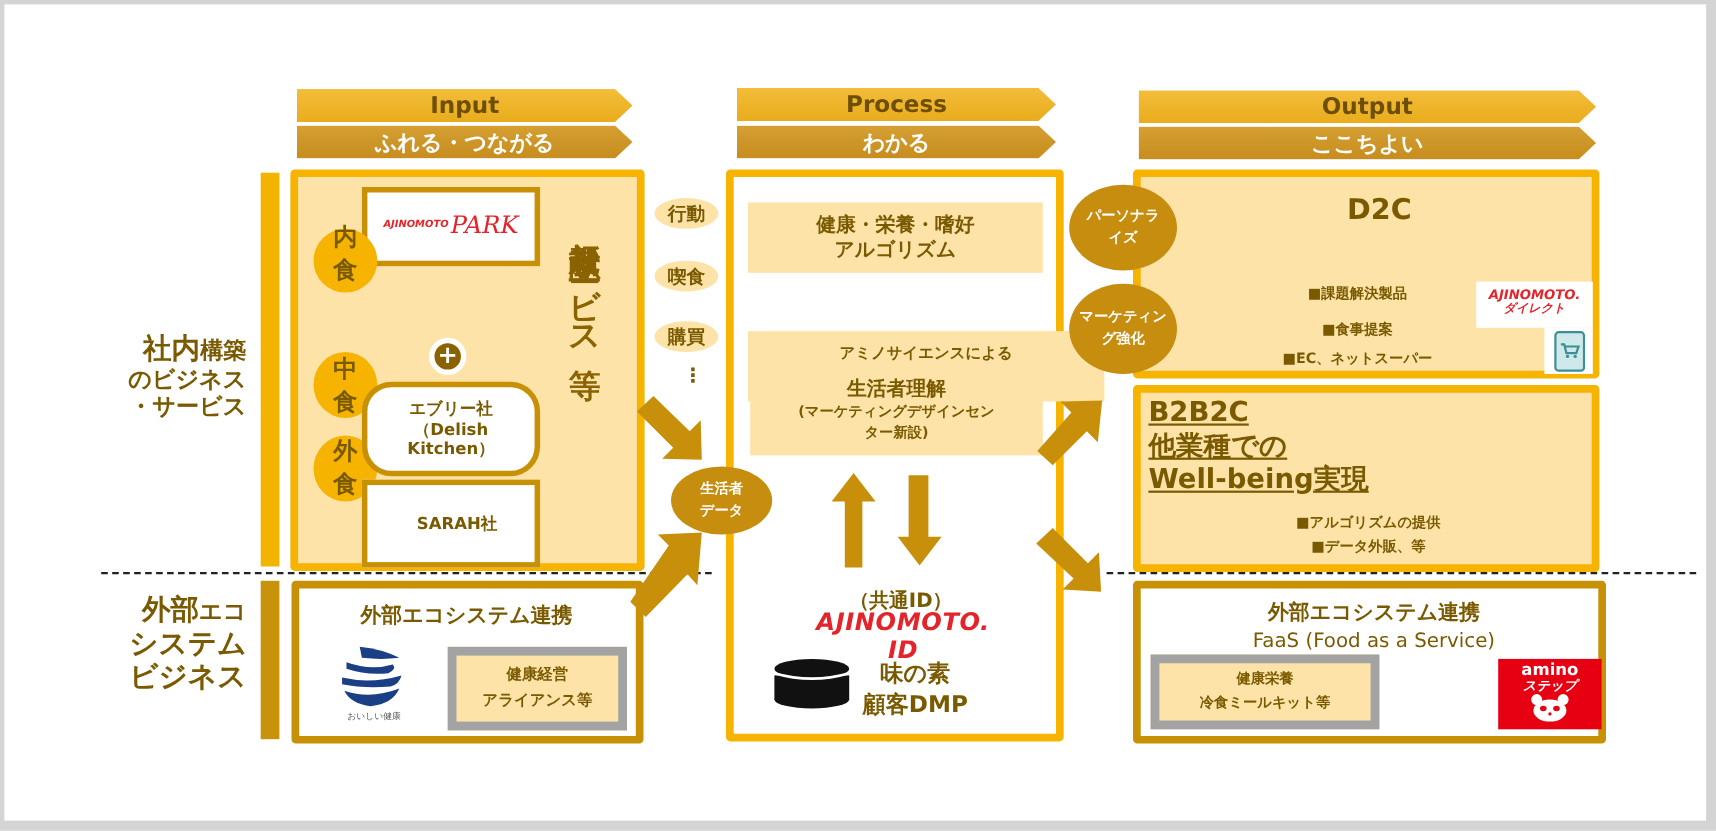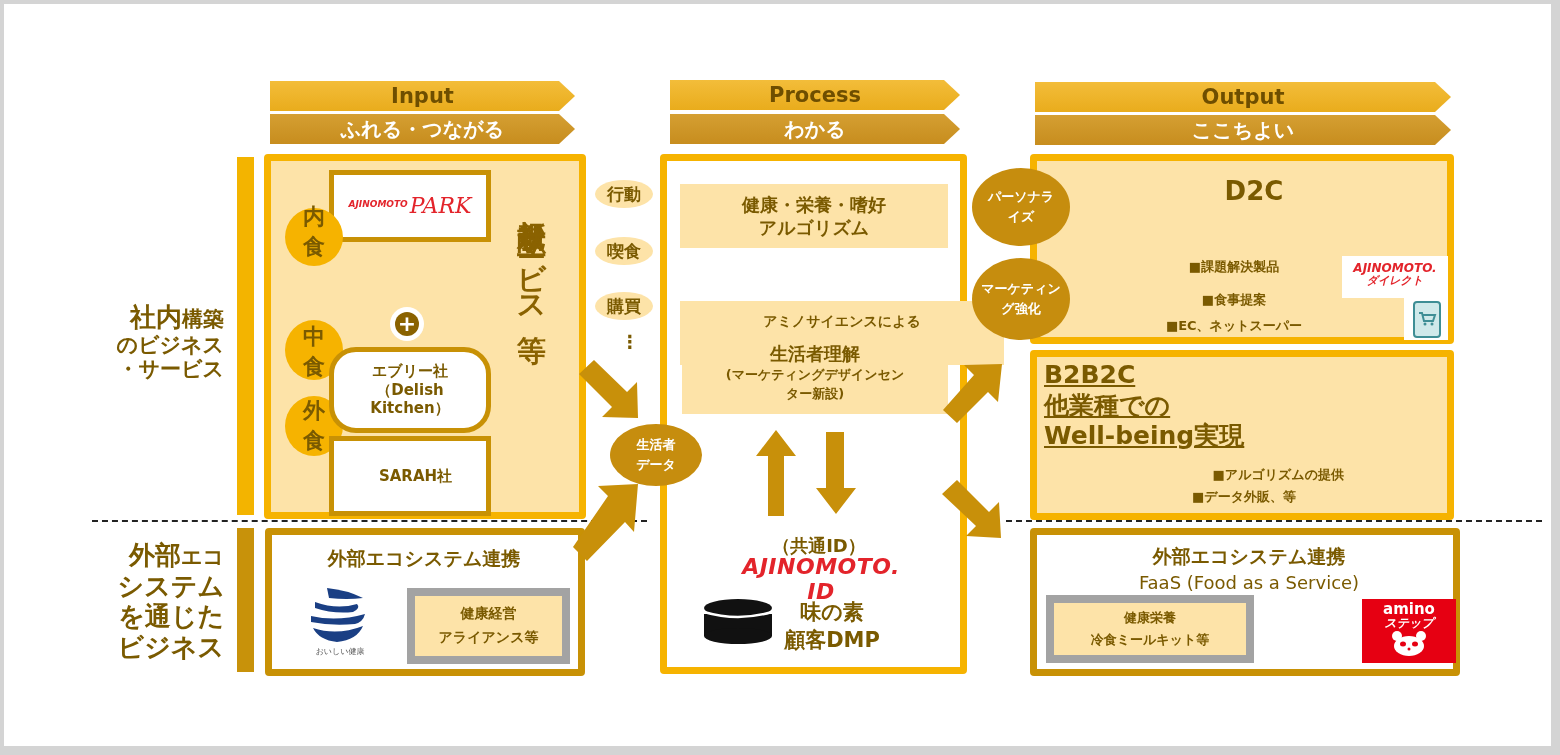--- a/index.html
+++ b/index.html
@@ -81,21 +81,20 @@
     </div>
 
   <div class="rowlabel" style="left:60px; top:298px; width:160px;">
     <div><span class="big">社内</span><span class="mid">構築</span></div>
     <div class="mid">のビジネス</div>
     <div class="mid">・サービス</div>
   </div>
   <div class="rowlabel" style="left:60px; top:536px; width:160px;">
     <div><span class="big">外部</span><span class="mid">エコ</span></div>
     <div class="big">システム</div>
-    <div class="big">を通じた</div>
     <div class="big">ビジネス</div>
   </div>
 
   <div class="sidebar" style="left:233px; top:153px; height:358px;"></div>
   <div class="sidebar dark" style="left:233px; top:524px; height:144px;"></div>
 
   <div class="dashed" style="left:88px; top:516px; width:555px;"></div>
   <div class="dashed" style="left:720px; top:516px; width:120px;"></div>
   <div class="dashed" style="left:1002px; top:516px; width:536px;"></div>
 
@@ -245,21 +244,21 @@
     <path d="M6 12 L9 12 L11 20 L20 20 L22 14 L10 14" stroke="#3e8e95" stroke-width="2" fill="none"></path>
     <circle cx="12" cy="23" r="1.5" fill="#3e8e95"></circle>
     <circle cx="19" cy="23" r="1.5" fill="#3e8e95"></circle>
   </svg>
 
   <div class="abs txt-brown" style="left:1040px; top:356px; width:400px; text-align:left; font-size:25px; line-height:1.22;text-decoration:underline;">
     <div>B2B2C</div>
     <div>他業種での</div>
     <div>Well-being実現</div>
   </div>
-  <div class="abs txt-brown" style="left:1140px; top:462px; width:200px; text-align:right; font-size:13px;">■アルゴリズムの提供</div>
+  <div class="abs txt-brown" style="left:1140px; top:462px; width:200px; text-align:center; font-size:13px;">■アルゴリズムの提供</div>
   <div class="abs txt-brown" style="left:1140px; top:484px; width:200px; text-align:center; font-size:13px;">■データ外販、等</div>
 
   <div class="panel white dark" style="left:1026px; top:524px; width:430px; height:148px;"></div>
   <div class="abs txt-brown" style="left:1040px; top:540px; width:410px; text-align:center; font-size:19px;">外部エコシステム連携</div>
   <div class="abs" style="left:1040px; top:568px; width:410px; text-align:center; font-size:18px; color:#7a5a00;">FaaS (Food as a Service)</div>
   <div class="creambox" style="left:1042px; top:591px; width:208px; height:68px; font-size:13px;">
     <div>
       <div>健康栄養</div>
       <div>冷食ミールキット等</div>
     </div>

